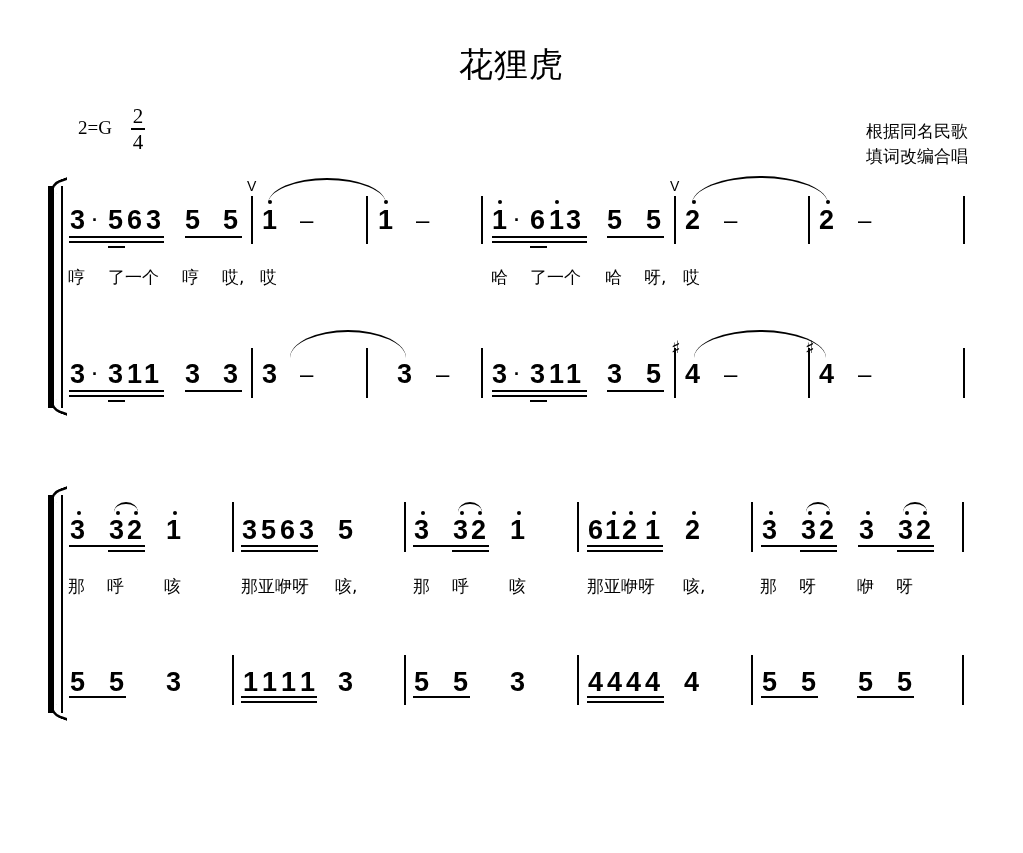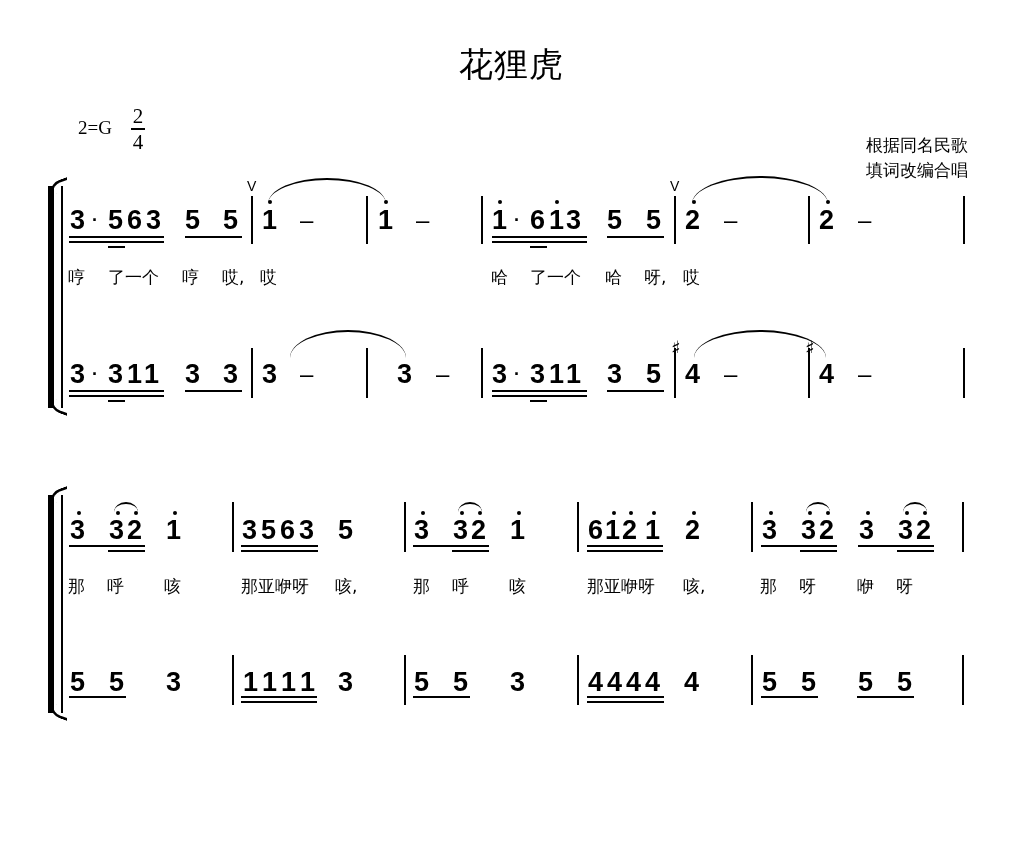--- a/index.html
+++ b/index.html
@@ -2,21 +2,21 @@
 <html><head>
   <meta charset="utf-8">
   <style>
     html, body { margin: 0; padding: 0; background: #ffffff; }
     body { width: 1023px; height: 853px; position: relative; overflow: hidden; font-family: "Liberation Sans", sans-serif; color: #000; }
     .abs { position: absolute; }
     .title { left: 0; width: 1023px; top: 42px; text-align: center; font-family: "DejaVu Sans", sans-serif; font-size: 34px; font-weight: normal; letter-spacing: 1px; }
     .key { left: 78px; top: 117px; font-family: "Liberation Serif", serif; font-size: 19px; }
     .tsig { left: 130px; top: 104px; width: 16px; font-family: "Liberation Serif", serif; font-size: 21px; text-align: center; line-height: 24px; }
     .tsig .line { height: 1.5px; background: #000; margin: 0 1px; }
-    .credit { right: 55px; top: 133px; font-family: "DejaVu Sans", sans-serif; font-size: 17px; line-height: 25px; text-align: left; }
+    .credit { right: 55px; top: 119px; font-family: "DejaVu Sans", sans-serif; font-size: 17px; line-height: 25px; text-align: left; }
     .bracket { width: 6px; background: #000; }
     .bracket-thin { width: 2px; background: #000; }
     .barline { width: 2px; background: #000; }
     .note { font-family: "Liberation Sans", sans-serif; font-weight: bold; font-size: 27px; line-height: 30px; height: 30px; white-space: pre; }
     .dash { font-family: "Liberation Sans", sans-serif; font-size: 24px; line-height: 30px; }
     .ul { height: 2px; background: #000; }
     .dot { width: 4px; height: 4px; border-radius: 2px; background: #000; }
     .lyric { font-family: "DejaVu Sans", sans-serif; font-size: 17px; white-space: pre; line-height: 22px; }
     .slur2 { border-top: 2px solid #000; border-radius: 50% 50% 0 0 / 100% 100% 0 0; }
     .breath { font-family: "Liberation Sans", sans-serif; font-size: 14px; }

